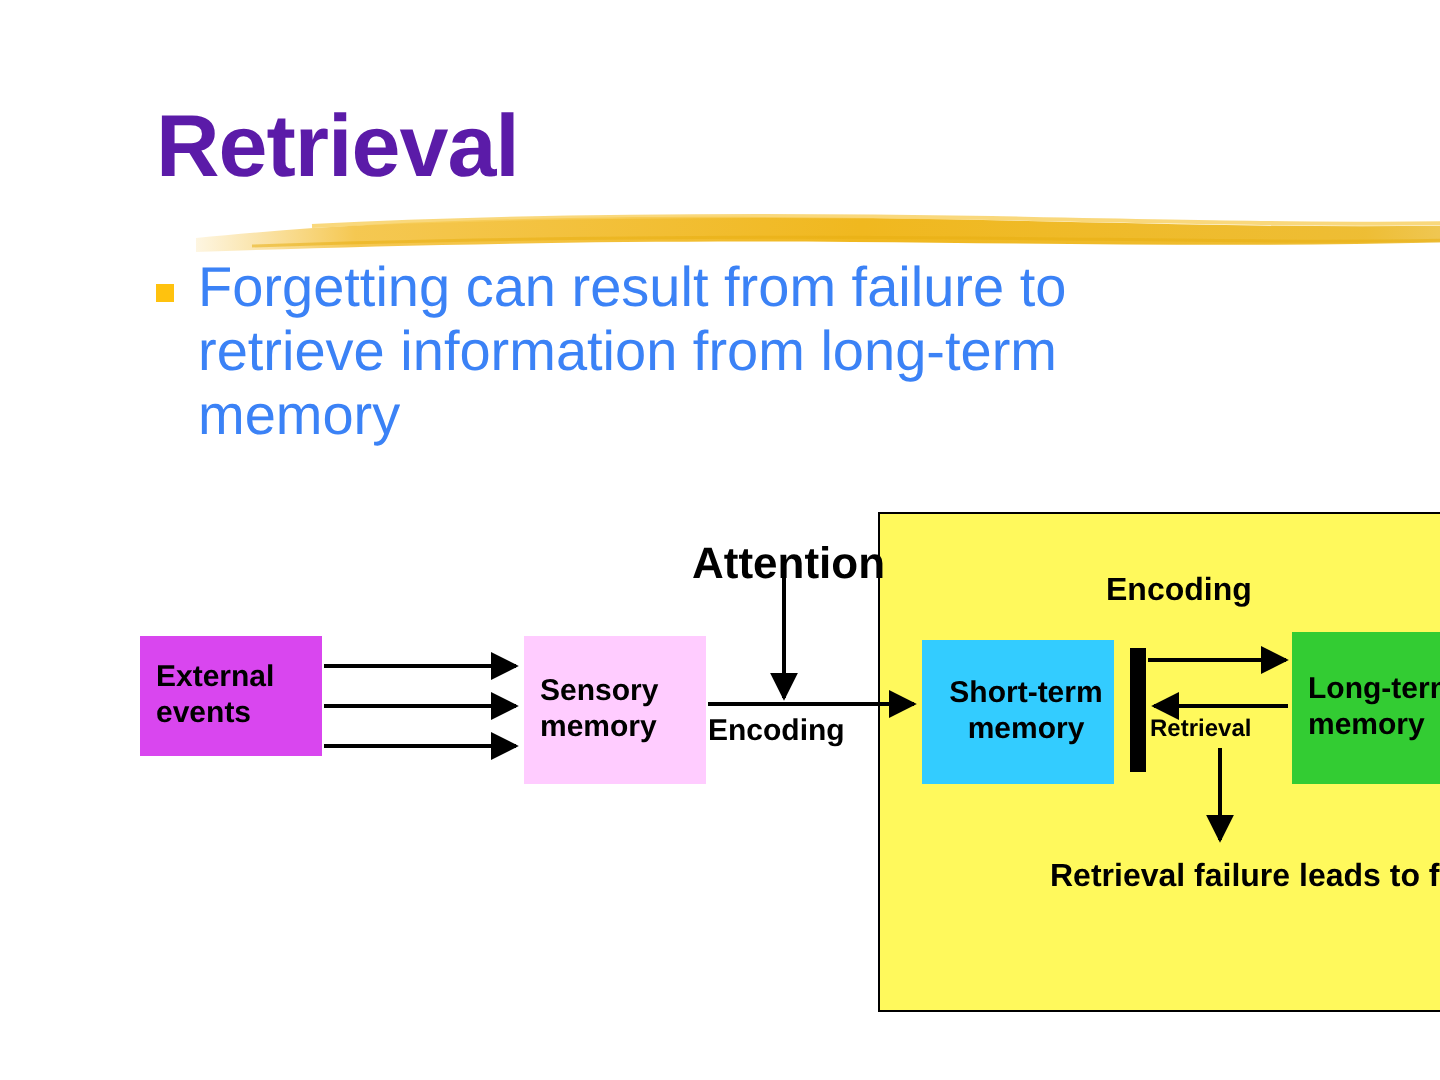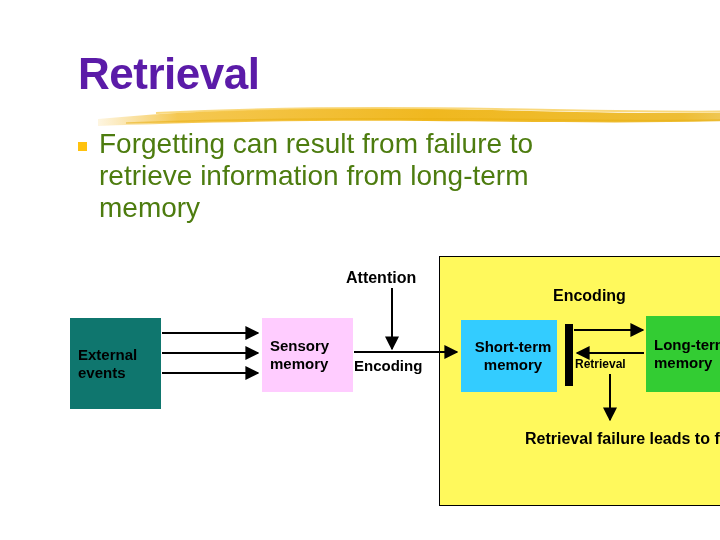--- a/index.html
+++ b/index.html
@@ -55,21 +55,21 @@
     width: 9px;
     height: 9px;
     background: #FFC20E;
     margin-top: 14px;
     margin-right: 12px;
     flex: 0 0 auto;
   }
   #bullet-text {
     font-size: 28px;
     line-height: 1.15;
-    color: #4d7c0f;
+    color: #3b82f6;
     max-width: 520px;
   }
 
   
   #diagram {
     position: absolute;
     left: 0;
     top: 0;
     width: 720px;
     height: 540px;
@@ -82,22 +82,22 @@
     flex-direction: column;
     justify-content: center;
     padding-left: 8px;
     font-size: 15px;
     font-weight: bold;
     color: #000000;
     line-height: 1.2;
   }
 
   #box-external {
-    left: 26px; top: 318px; width: 91px; height: 91px;
-    background: #0f766e;
+    left: 26px; top: 318px; width: 91px; height: 60px;
+    background: #d946ef;
   }
   #box-sensory {
     left: 218px; top: 318px; width: 91px; height: 74px;
     background: #FFCCFF;
   }
   #yellow-panel {
     position: absolute;
     left: 395px; top: 256px; width: 312px; height: 250px;
     background: #FFF95C;
     border: 1.5px solid #000000;
@@ -118,21 +118,21 @@
     left: 521px; top: 324px; width: 8px; height: 62px;
     background: #000000;
   }
 
   .dlabel {
     position: absolute;
     font-weight: bold;
     color: #000000;
     white-space: nowrap;
   }
-  #label-attention { left: 302px; top: 269px; font-size: 16px; }
+  #label-attention { left: 302px; top: 269px; font-size: 22px; }
   #label-encoding-1 { left: 310px; top: 357px; font-size: 15px; }
   #label-encoding-2 { left: 509px; top: 287px; font-size: 16px; }
   #label-retrieval  { left: 531px; top: 357px; font-size: 12px; }
   #label-failure {
     left: 481px; top: 428px; font-size: 16px; line-height: 1.35;
     text-align: center;
   }
 
   svg.ovl {
     position: absolute;

